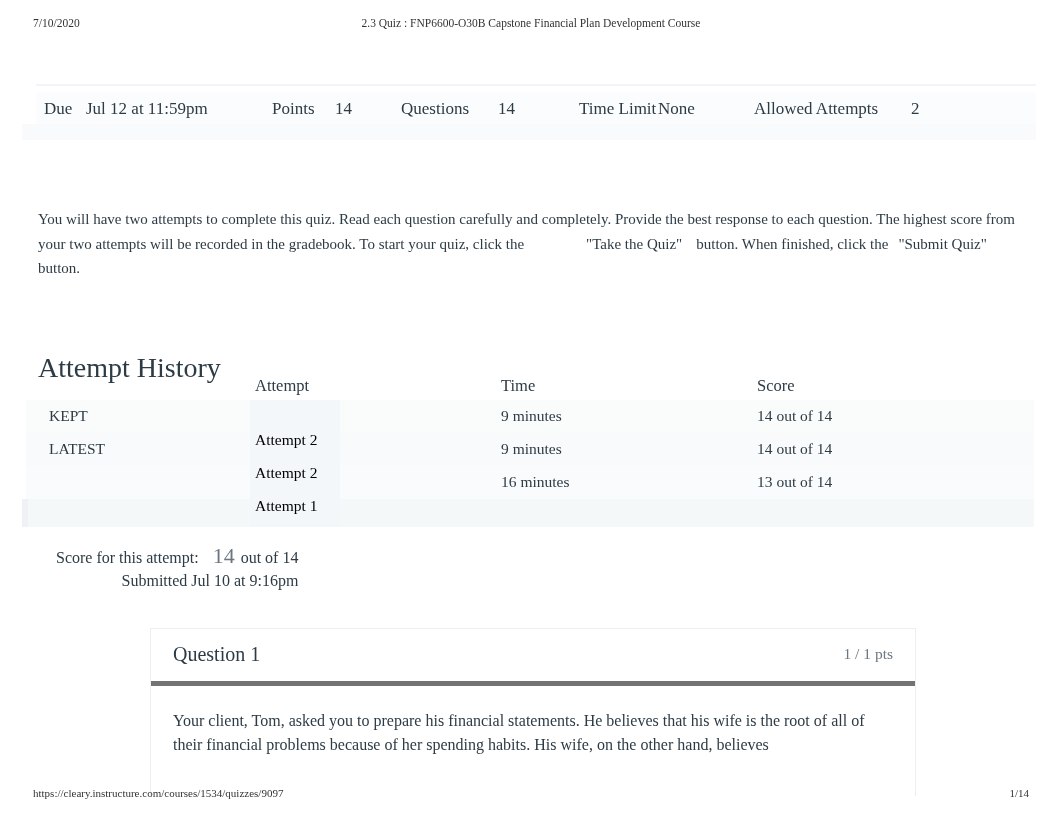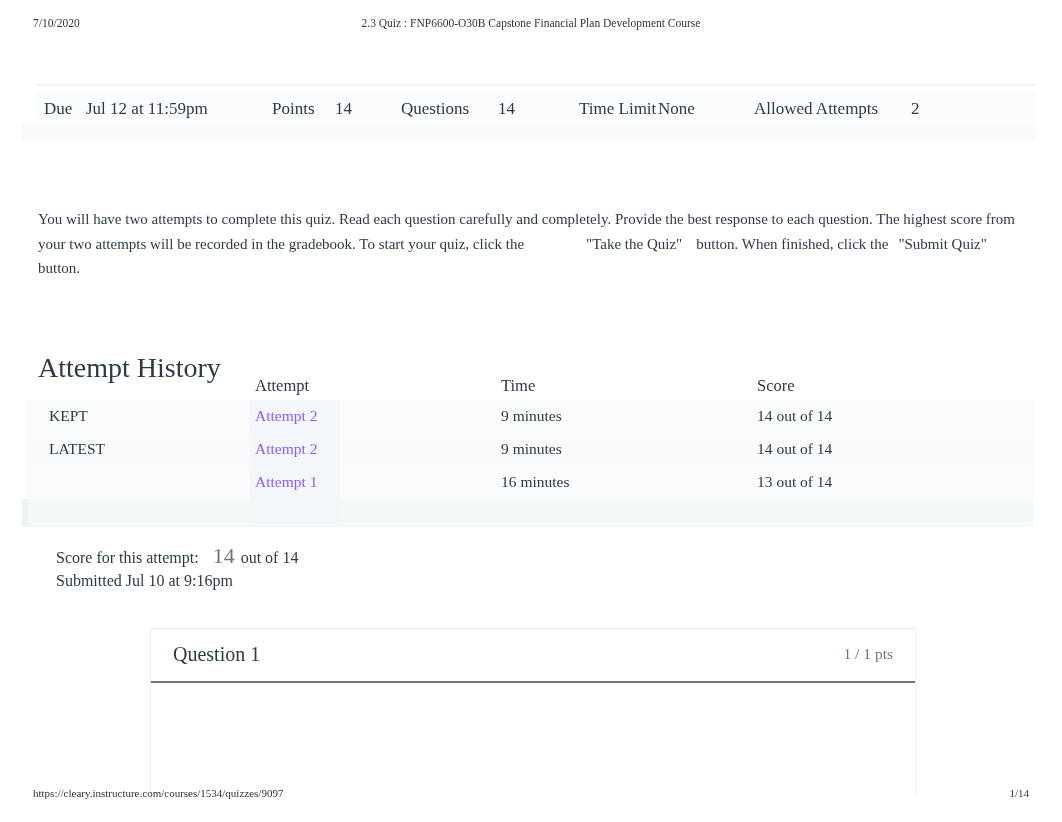--- a/index.html
+++ b/index.html
@@ -171,37 +171,38 @@
   .col-label   { left: 49px; }
   .col-attempt { left: 255px; }
   .col-time    { left: 501px; }
   .col-score   { left: 757px; }
 
   .at-row.head .at-cell {
     font-size: 16.5px;
     color: #2d3b45;
   }
   .at-link {
-    color: #8b5cf6;
+    color: #000000;
     text-decoration: none;
     cursor: pointer;
+    margin-top: 24px;
   }
   .at-label { color: #2d3b45; }
   .at-plain { color: #2d3b45; }
 
   
   .score-summary {
     position: absolute;
     left: 56px;
     top: 544px;
     font-size: 16px;
     line-height: 24.5px;
     color: #2d3b45;
   }
-  .score-summary .line { position: relative; height: 24.5px; white-space: nowrap; }
+  .score-summary .line { position: relative; height: 24.5px; white-space: nowrap; text-align: right; }
   .score-summary .big-score {
     font-size: 22px;
     color: #6b7780;
     padding: 0 6px 0 14px;
     vertical-align: baseline;
   }
 
   
   .question-card {
     position: absolute;
@@ -210,21 +211,21 @@
     width: 766px;
     height: 168px;
     background: #ffffff;
     border: 1px solid #eceff1;
     border-bottom: none;
     box-sizing: border-box;
   }
   .q-header {
     position: relative;
     height: 52px;
-    border-bottom: 2px solid #737373;
+    border-bottom: 5px solid #737373;
     background: #ffffff;
   }
   .q-title {
     position: absolute;
     left: 22px;
     top: 14px;
     font-size: 20px;
     color: #2d3b45;
   }
   .q-points {
@@ -326,20 +327,21 @@
     </div>
     <div class="line">Submitted Jul 10 at 9:16pm</div>
   </div>
 
   <div class="q-shade-left"></div>
   <div class="question-card">
     <div class="q-header">
       <span class="q-title">Question 1</span>
       <span class="q-points">1 / 1 pts</span>
     </div>
+    <div class="q-body">Your client, Tom, asked you to prepare his financial statements. He believes that his wife is the root of all of their financial problems because of her spending habits. His wife, on the other hand, believes</div>
   </div>
 
 </div>
 
 <div class="print-head">
   <span class="ph-left">7/10/2020</span>
   <span class="ph-center">2.3 Quiz : FNP6600-O30B Capstone Financial Plan Development Course</span>
 </div>
 
 <div class="print-foot">

